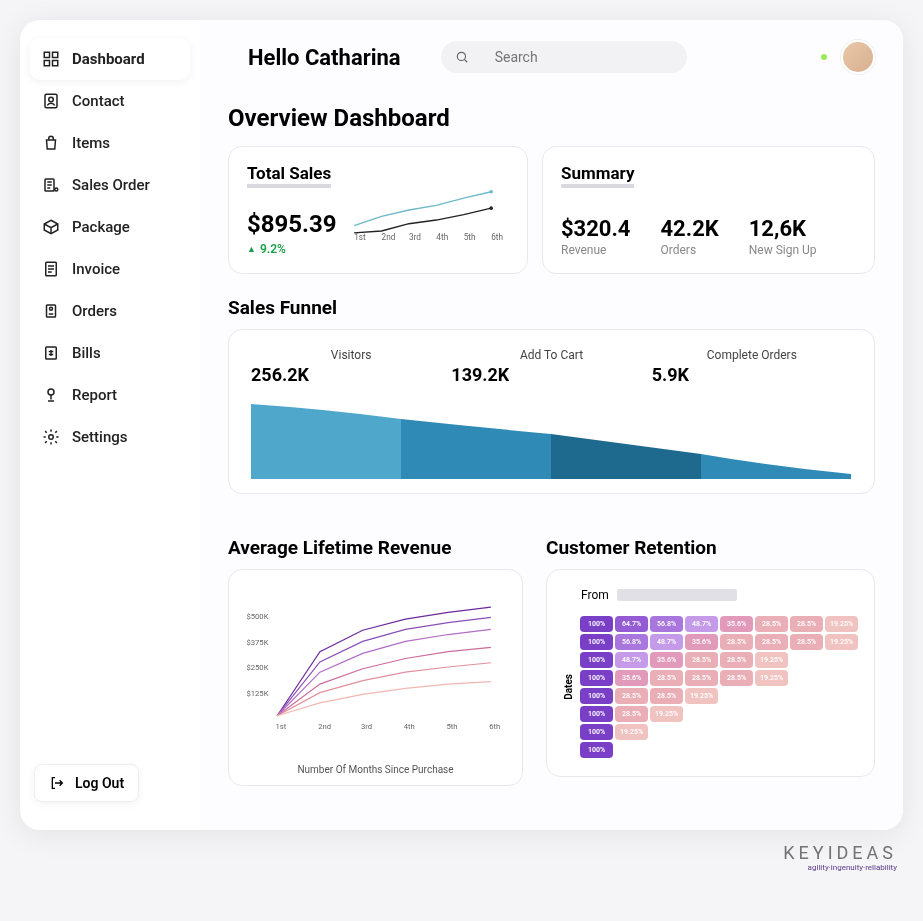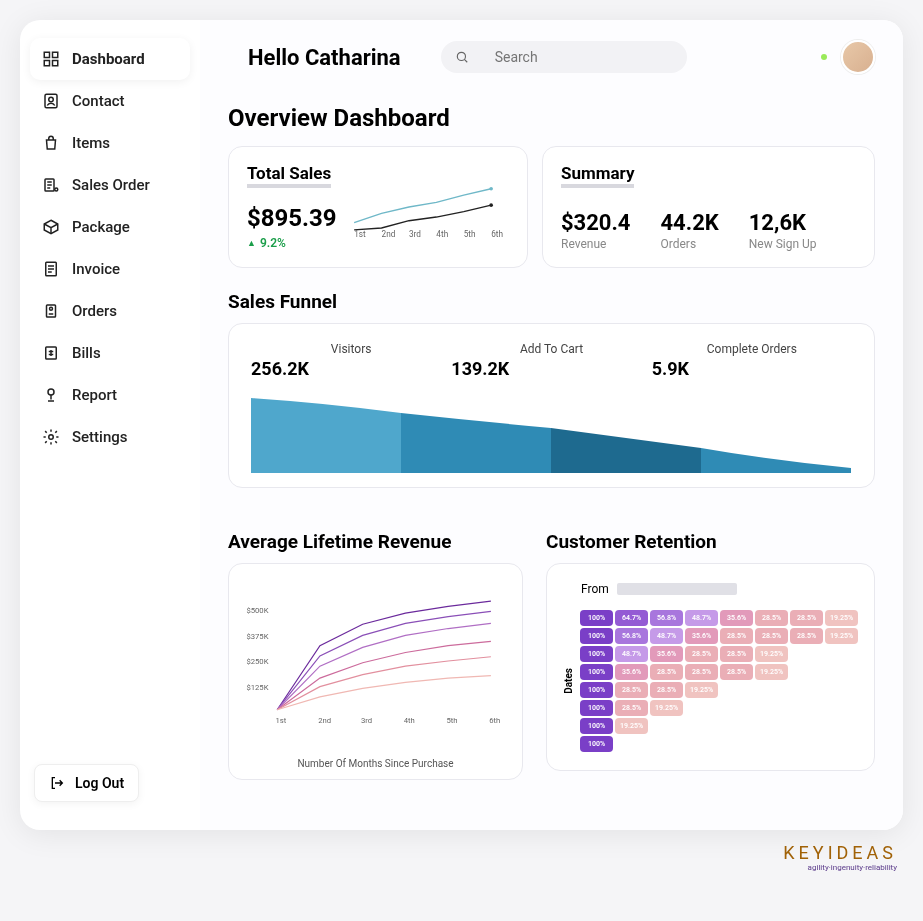--- a/index.html
+++ b/index.html
@@ -17,21 +17,21 @@
 .search { flex: 0 0 190px; margin-left: 20px; background: #f2f2f5; border-radius: 20px; display: flex; align-items: center; padding: 8px 14px; gap: 26px; }
 .search input { border: none; background: transparent; outline: none; font-size: 14px; flex: 1; }
 .topbar-right { margin-left: auto; display: flex; align-items: center; gap: 14px; }
 .dot { width: 6px; height: 6px; background: #9aea5a; border-radius: 50%; }
 .avatar { width: 34px; height: 34px; border-radius: 50%; background: linear-gradient(135deg,#e8c8a8,#d8b090); border: 2px solid #fff; box-shadow: 0 0 0 1px #eee; }
 .page-title { font-size: 24px; font-weight: 700; margin: 30px 0 14px; }
 .row { display: flex; gap: 14px; }
 .card { background: #fff; border: 1px solid #e8e8ee; border-radius: 14px; padding: 16px 18px; }
 .total-sales { flex: 0 0 300px; display: flex; gap: 8px; }
 .summary { flex: 1; }
-.card-title { font-size: 17px; font-weight: 700; border-bottom: 4px solid #d8d8de; display: inline-block; padding-bottom: 1px; margin-bottom: 16px; }
+.card-title { font-size: 17px; font-weight: 700; border-bottom: 4px solid #d8d8de; display: inline-block; padding-bottom: 1px; margin-bottom: 22px; }
 .big-num { font-size: 24px; font-weight: 700; }
 .delta { color: #1b9e4a; font-size: 12px; font-weight: 600; display: flex; align-items: center; gap: 4px; margin-top: 4px; }
 .delta::before { content: "▲"; font-size: 9px; }
 .spark { flex: 1; }
 .summary-grid { display: flex; gap: 30px; margin-top: 6px; }
 .metric .val { font-size: 22px; font-weight: 700; }
 .metric .lbl { font-size: 12px; color: #888; margin-top: 2px; }
 .section-title { font-size: 19px; font-weight: 700; margin: 22px 0 10px; }
 .funnel-card { padding: 18px 22px 10px; }
 .funnel-stats { display: flex; }
@@ -46,21 +46,21 @@
 .x-title { font-size: 10px; text-align: center; color: #555; margin-top: 2px; }
 .ret-card { flex: 1; padding: 18px 16px; }
 .from-row { display: flex; align-items: center; gap: 8px; font-size: 12px; margin-bottom: 14px; margin-left: 18px; }
 .from-bar { width: 120px; height: 12px; background: #e0e0e6; border-radius: 2px; }
 .ret-body { display: flex; gap: 6px; }
 .ret-ylabel { writing-mode: vertical-rl; transform: rotate(180deg); font-size: 10px; font-weight: 700; align-self: center; }
 .ret-grid { display: flex; flex-direction: column; gap: 2px; }
 .ret-row { display: flex; gap: 2px; }
 .cell { width: 33px; height: 16px; font-size: 7px; color: #fff; display: flex; align-items: center; justify-content: center; border-radius: 4px; font-weight: 600; }
 .footer-logo { text-align: right; margin-top: 12px; padding-right: 6px; }
-.footer-logo .brand { font-size: 18px; letter-spacing: 4px; font-weight: 400; color: #a16207; }
+.footer-logo .brand { font-size: 18px; letter-spacing: 4px; font-weight: 400; color: #737373; }
 .footer-logo .tag { font-size: 8px; color: #5a3a8a; letter-spacing: 0; }
 </style>
 </head>
 <body>
 
 <div class="app">
 
   <aside class="sidebar">
     <div class="nav-item active">
       <svg viewBox="0 0 24 24" fill="none" stroke="currentColor" stroke-width="2">
@@ -186,21 +186,21 @@
         </svg>
       </div>
       <div class="card summary">
         <div class="card-title">Summary</div>
         <div class="summary-grid">
           <div class="metric">
             <div class="val">$320.4</div>
             <div class="lbl">Revenue</div>
           </div>
           <div class="metric">
-            <div class="val">44.2K</div>
+            <div class="val">42.2K</div>
             <div class="lbl">Orders</div>
           </div>
           <div class="metric">
             <div class="val">12,6K</div>
             <div class="lbl">New Sign Up</div>
           </div>
         </div>
       </div>
     </div>
 

